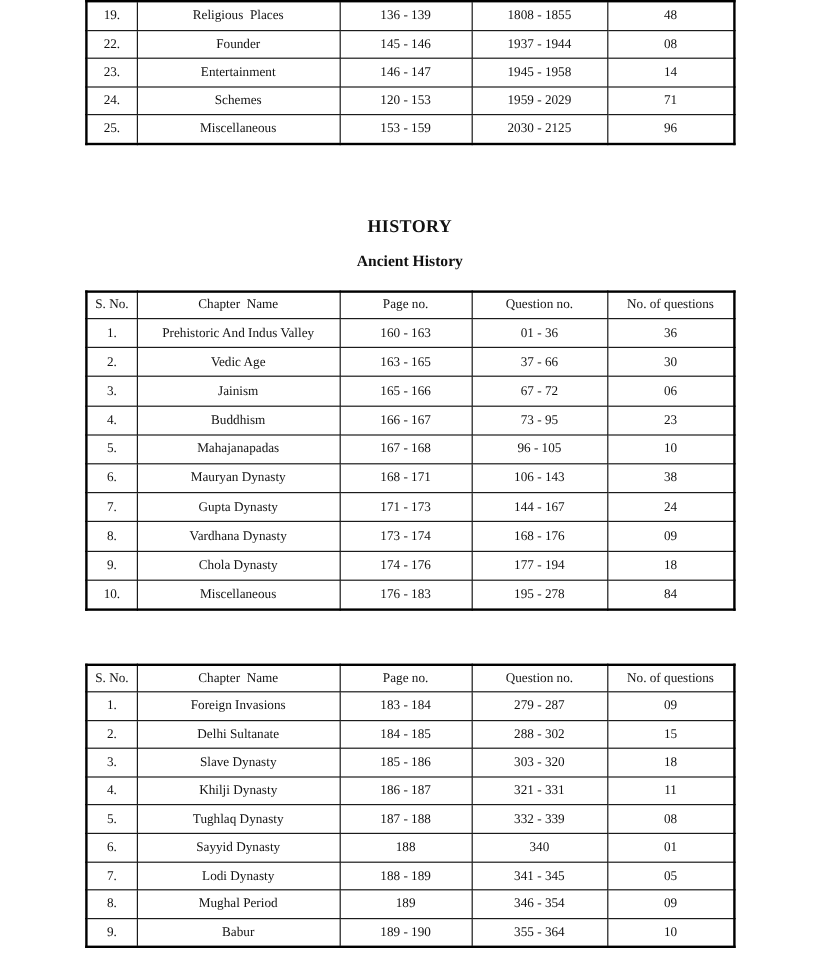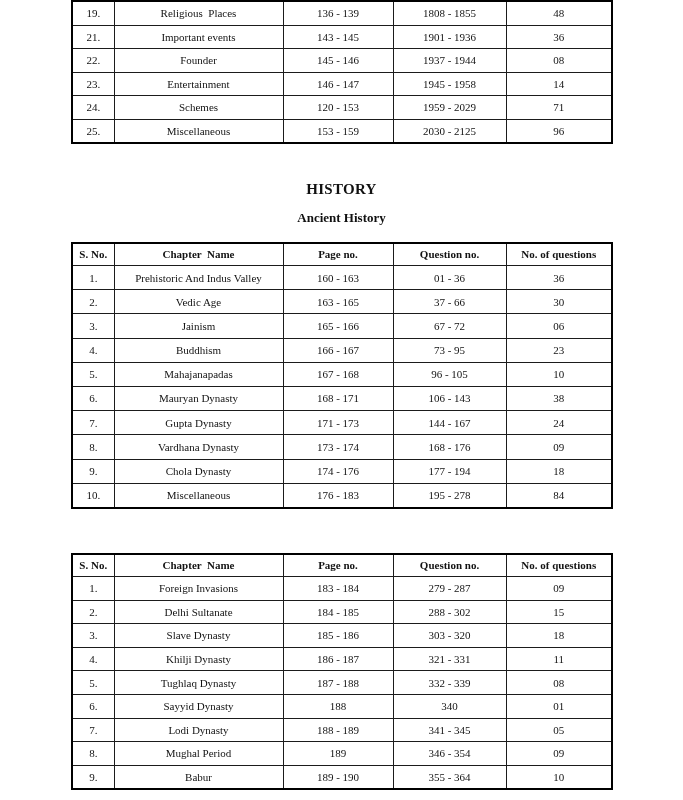--- a/index.html
+++ b/index.html
@@ -31,21 +31,21 @@
     vertical-align: middle;
     font-size: 11px;
     line-height: 1.1;
     padding: 0 2px;
     white-space: pre;
     overflow: hidden;
     color: #131313;
   }
 
   .toc-table th {
-    font-weight: bold;
+    font-weight: normal;
     font-size: 11px;
     margin-top: 44px;
   }
 
   
   col.c-sno      { width: 42px; }
   col.c-chapter  { width: 169px; }
   col.c-page     { width: 110px; }
   col.c-question { width: 113px; }
   col.c-count    { width: 106px; }
@@ -89,27 +89,20 @@
         <col class="c-question">
         <col class="c-count">
     </colgroup>
     <tbody>
         <tr>
           <td>19.</td>
           <td>Religious  Places</td>
           <td>136 - 139</td>
           <td>1808 - 1855</td>
           <td>48</td>
-        </tr>
-        <tr>
-          <td>21.</td>
-          <td>Important events</td>
-          <td>143 - 145</td>
-          <td>1901 - 1936</td>
-          <td>36</td>
         </tr>
         <tr>
           <td>22.</td>
           <td>Founder</td>
           <td>145 - 146</td>
           <td>1937 - 1944</td>
           <td>08</td>
         </tr>
         <tr>
           <td>23.</td>

